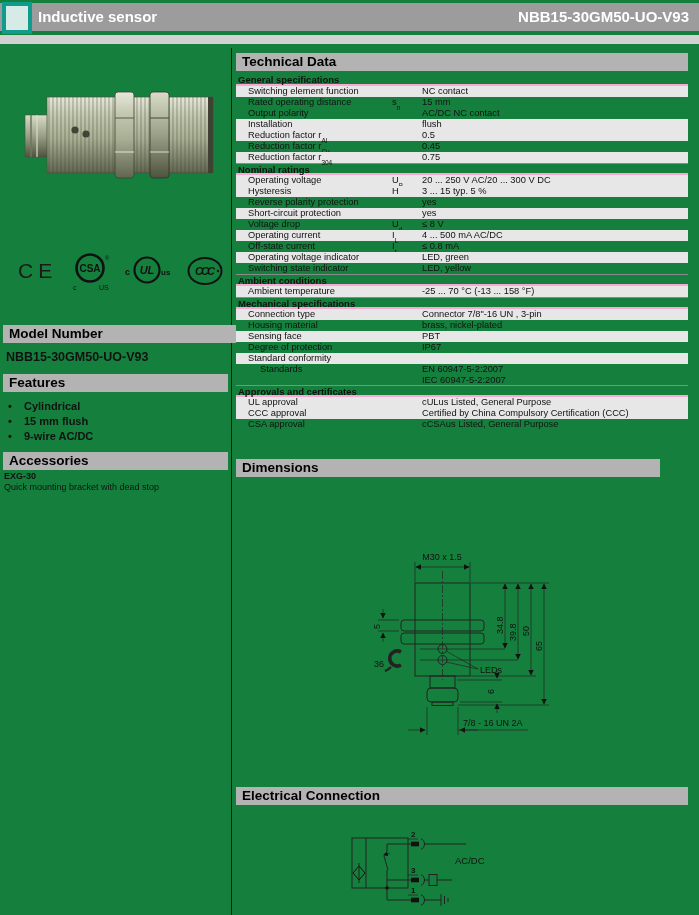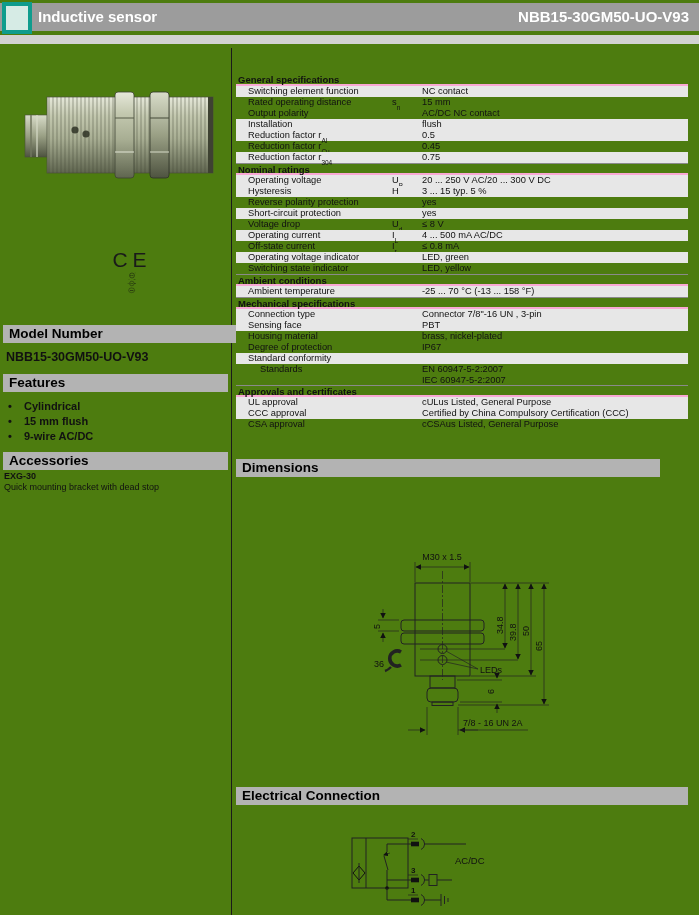--- a/index.html
+++ b/index.html
@@ -1,35 +1,35 @@
 <!DOCTYPE html>
 <html><head>
 <meta charset="utf-8">
 <style>
   html,body{margin:0;padding:0;background:#fff;}
-  #page{position:relative;width:699px;height:915px;background:#4d7c0f;overflow:hidden;
+  #page{position:relative;width:699px;height:915px;background:#15803d;overflow:hidden;
         font-family:"Liberation Sans","DejaVu Sans",sans-serif;color:#111;}
   
   .hdr-bar{position:absolute;left:0;top:3px;width:699px;height:28px;background:#9c9c9c;}
   .hdr-icon{position:absolute;left:2px;top:2px;width:22px;height:24px;background:#d6ebe5;
             border:4px solid #0f9c8d;z-index:2;}
   .hdr-title{position:absolute;left:38px;top:8px;font-size:15px;font-weight:bold;color:#fff;z-index:2;}
   .hdr-part{position:absolute;right:10px;top:8px;font-size:15px;font-weight:bold;color:#fff;z-index:2;}
   .hdr-strip{position:absolute;left:0;top:35px;width:699px;height:9px;background:#d2d2d2;}
   
   #left-col{position:absolute;left:0;top:48px;width:231px;height:867px;}
   #divider{position:absolute;left:231px;top:48px;width:1px;height:867px;background:#1a1a1a;}
   #right-col{position:absolute;left:236px;top:48px;width:454px;height:867px;}
   
   .bar{background:#b3b3b3;font-weight:bold;font-size:13.5px;line-height:18px;height:18px;
        padding-left:6px;color:#000;position:absolute;box-sizing:border-box;}
   
   .photo{position:absolute;left:12px;top:24px;}
-  .logos{position:absolute;left:26px;top:200px;width:212px;height:46px;display:flex;
-         justify-content:space-between;align-items:center;flex-direction:column;}
+  .logos{position:absolute;left:18px;top:200px;width:212px;height:46px;display:flex;
+         justify-content:space-between;align-items:center;}
   .ce-text{font-size:21px;letter-spacing:5px;color:#1a1a1a;}
   .model-bar{left:3px;top:277px;width:233px;}
   .model-no{position:absolute;left:6px;top:302px;font-size:12.5px;font-weight:bold;}
   .features-bar{left:3px;top:326px;width:225px;}
   .features-list{position:absolute;left:8px;top:351px;}
   .feat-item{font-size:11px;font-weight:bold;height:15px;line-height:15px;}
   .feat-item .bullet{display:inline-block;width:16px;}
   .acc-bar{left:3px;top:404px;width:225px;}
   .acc-name{position:absolute;left:4px;top:423px;font-size:9px;font-weight:bold;}
   .acc-desc{position:absolute;left:4px;top:434px;font-size:9px;}
@@ -153,20 +153,21 @@
         <div class="feat-item"><span class="bullet">•</span><span>9-wire AC/DC</span></div>
       </div>
 
     <div class="bar acc-bar">Accessories</div>
     <div class="acc-name">EXG-30</div>
     <div class="acc-desc">Quick mounting bracket with dead stop</div>
   </div>
 
   <div id="right-col">
 
+    <div class="bar tech-bar">Technical Data</div>
     <div class="spec-table">
         <div class="sec-title">General specifications</div>
         <div class="spec-row shade">
           <span class="lbl">Switching element function</span>
           <span class="val">NC contact</span>
         </div>
         <div class="spec-row">
           <span class="lbl">Rated operating distance</span>
           <span class="sym">s<sub>n</sub></span>
           <span class="val">15 mm</span>
@@ -236,27 +237,27 @@
         <div class="sec-title bt">Ambient conditions</div>
         <div class="spec-row shade">
           <span class="lbl">Ambient temperature</span>
           <span class="val">-25 ... 70 °C (-13 ... 158 °F)</span>
         </div>
         <div class="sec-title bt">Mechanical specifications</div>
         <div class="spec-row shade">
           <span class="lbl">Connection type</span>
           <span class="val">Connector 7/8"-16 UN , 3-pin</span>
         </div>
+        <div class="spec-row">
+          <span class="lbl">Housing material</span>
+          <span class="val">brass, nickel-plated</span>
+        </div>
         <div class="spec-row shade">
           <span class="lbl">Sensing face</span>
           <span class="val">PBT</span>
-        </div>
-        <div class="spec-row">
-          <span class="lbl">Housing material</span>
-          <span class="val">brass, nickel-plated</span>
         </div>
         <div class="spec-row">
           <span class="lbl">Degree of protection</span>
           <span class="val">IP67</span>
         </div>
         <div class="spec-row shade">
           <span class="lbl">Standard conformity</span>
           <span class="val"></span>
         </div>
         <div class="spec-row tall">

